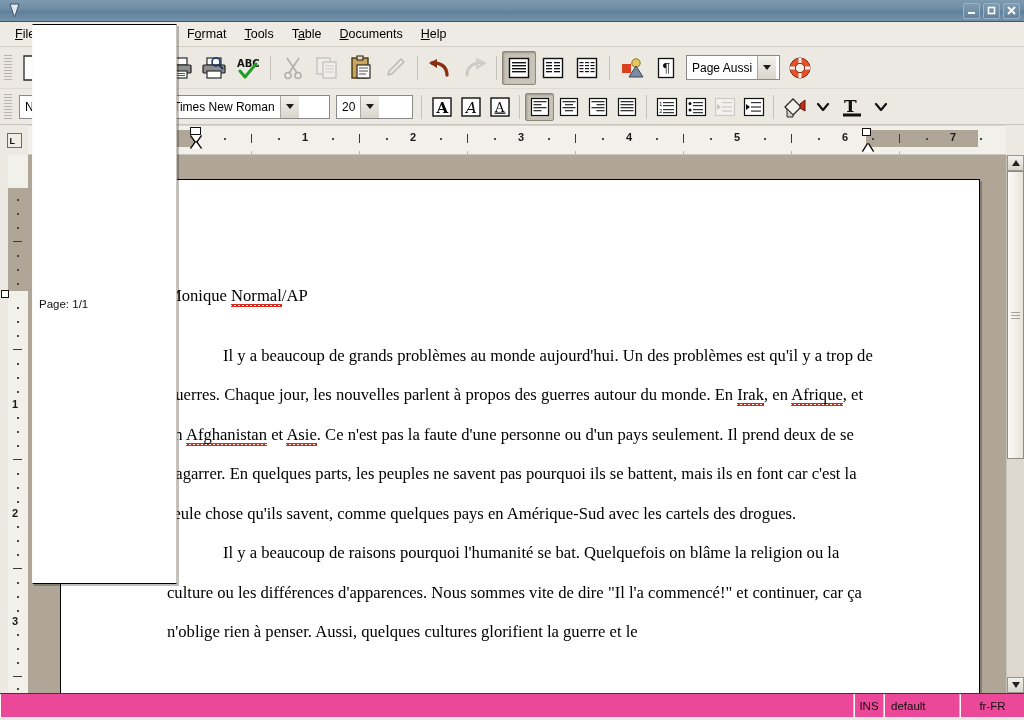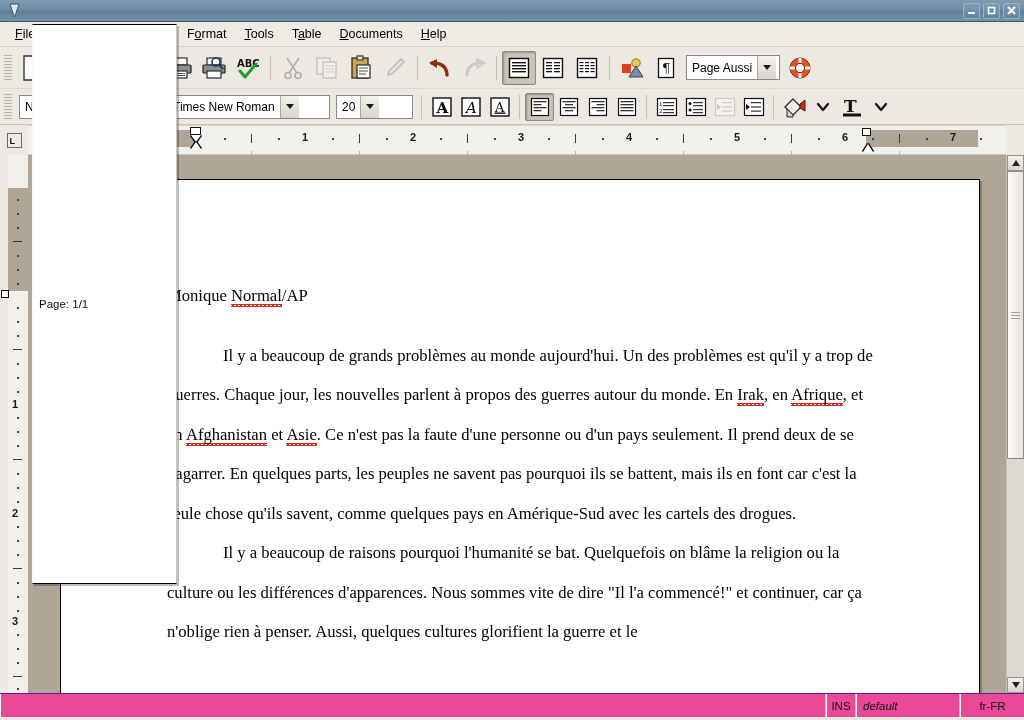--- a/index.html
+++ b/index.html
@@ -276,21 +276,21 @@
   }
   .statusbar .cell {
     display: flex; align-items: center;
     padding: 0 6px;
     border-right: 1px solid #c9c5bd;
     border-left: 1px solid #fbfaf7;
   }
   .statusbar .cell.page { width: 145px; }
   .statusbar .cell.flex { flex: 1; }
   .statusbar .cell.ins { width: 30px; justify-content: center; }
-  .statusbar .cell.mode { width: 104px; font-style: italic; }
+  .statusbar .cell.mode { width: 76px; }
   .statusbar .cell.lang { width: 64px; justify-content: center; border-right: none; }
 </style>
 </head>
 <body>
 
 <div class="titlebar">
   <div class="tb-appicon">
     <svg width="13" height="15" viewBox="0 0 13 15">
       <path d="M2 1 L11 1 L8 10 L6.5 14 L5 10 Z" fill="#dfe8ef" stroke="#3c5568" stroke-width="1"></path>
     </svg>

